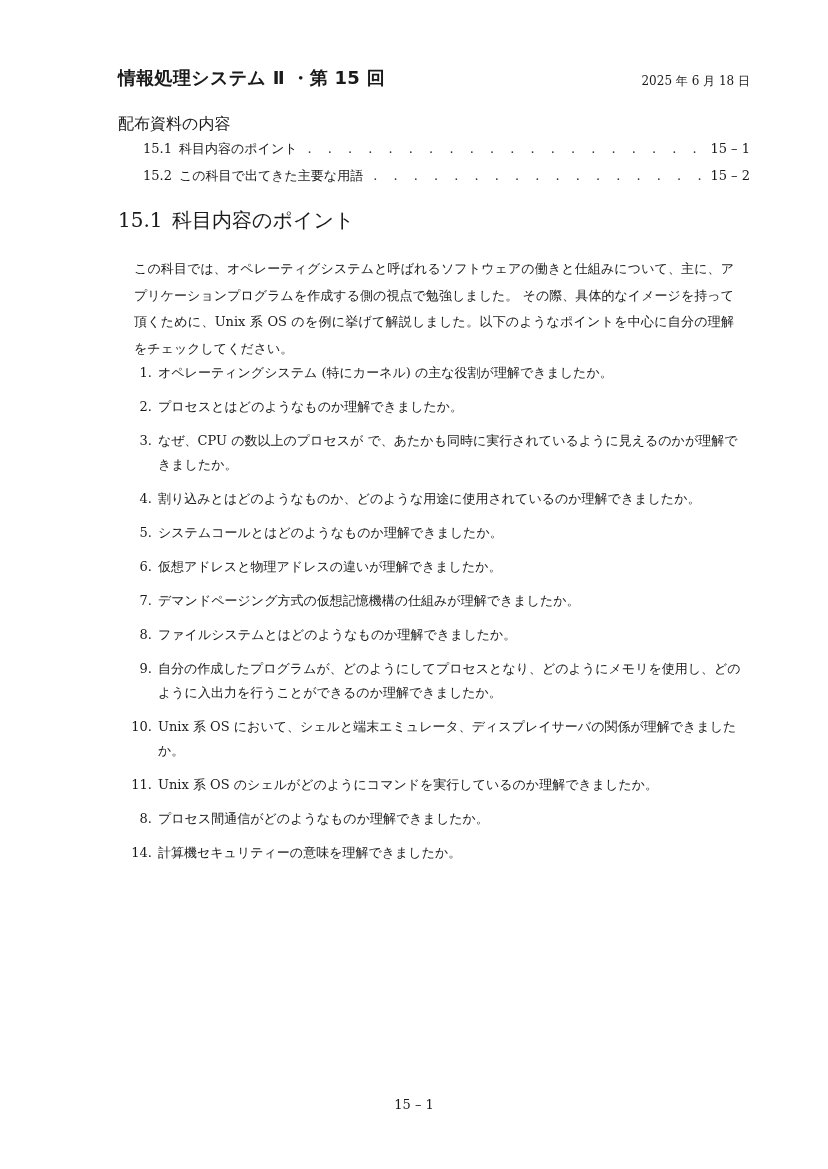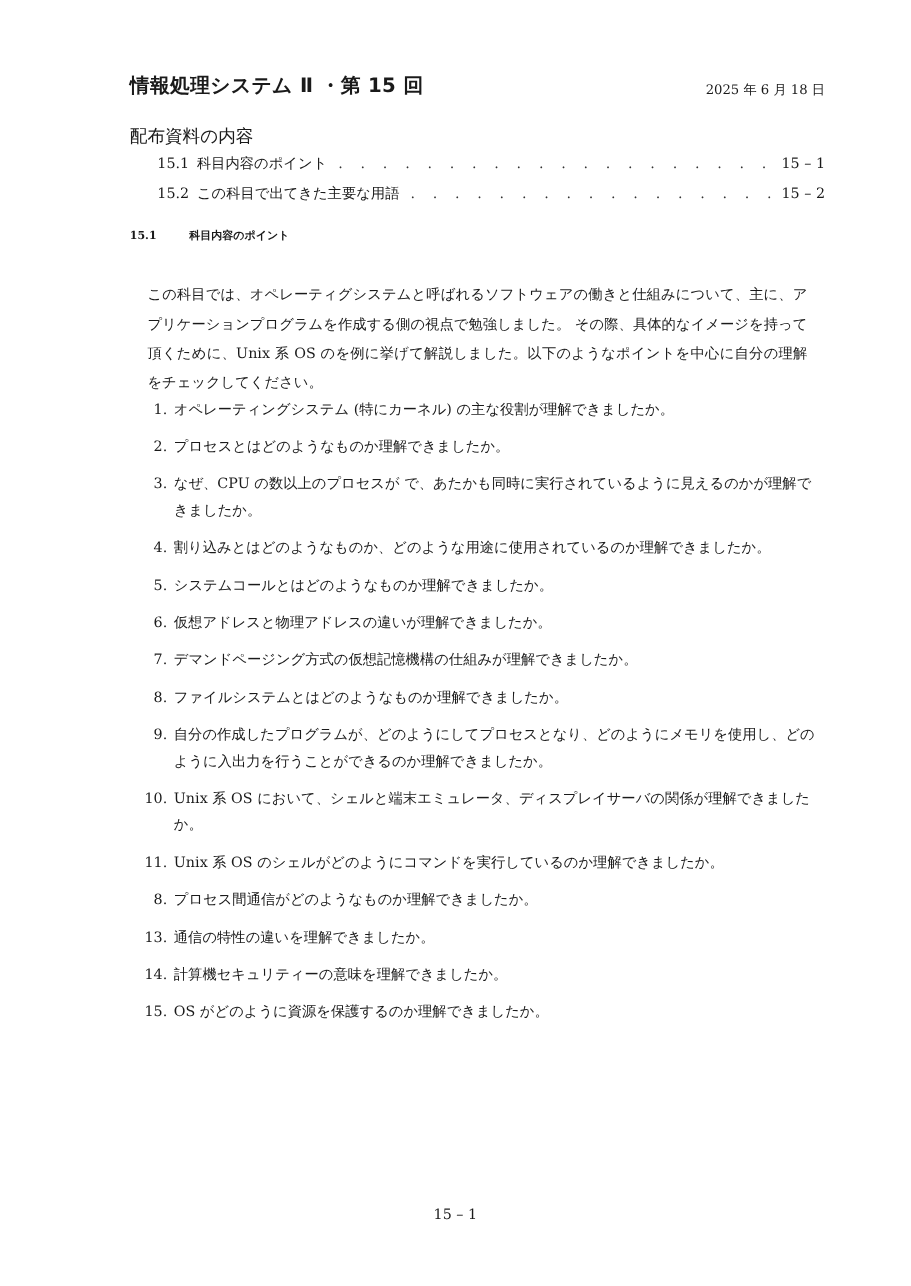--- a/index.html
+++ b/index.html
@@ -82,22 +82,22 @@
     }
     .toc-page {
       flex: 0 0 auto;
       text-align: right;
     }
     .section-heading {
       position: absolute;
       left: 118px;
       top: 207px;
       font-family: "DejaVu Sans", "Liberation Sans", sans-serif;
-      font-weight: bold;
-      font-size: 10px;
+      font-weight: normal;
+      font-size: 20px;
       white-space: nowrap;
     }
     .section-heading .sec-num {
       display: inline-block;
       width: 54px;
       font-family: "DejaVu Serif", "Liberation Serif", serif;
     }
     .intro {
       position: absolute;
       left: 118px;
@@ -220,28 +220,20 @@
       </li>
     <li class="point">
         <span class="point-num">11.</span>
         <span class="point-text">Unix 系 OS のシェルがどのようにコマンドを実行しているのか理解できましたか。</span>
       </li>
     <li class="point">
         <span class="point-num">8.</span>
         <span class="point-text">プロセス間通信がどのようなものか理解できましたか。</span>
       </li>
     <li class="point">
-        <span class="point-num">13.</span>
-        <span class="point-text">通信の特性の違いを理解できましたか。</span>
-      </li>
-    <li class="point">
         <span class="point-num">14.</span>
         <span class="point-text">計算機セキュリティーの意味を理解できましたか。</span>
       </li>
-    <li class="point">
-        <span class="point-num">15.</span>
-        <span class="point-text">OS がどのように資源を保護するのか理解できましたか。</span>
-      </li>
   </ol>
 
   <div class="page-number">15 – 1</div>
 
 </div>
 
 </body></html>

